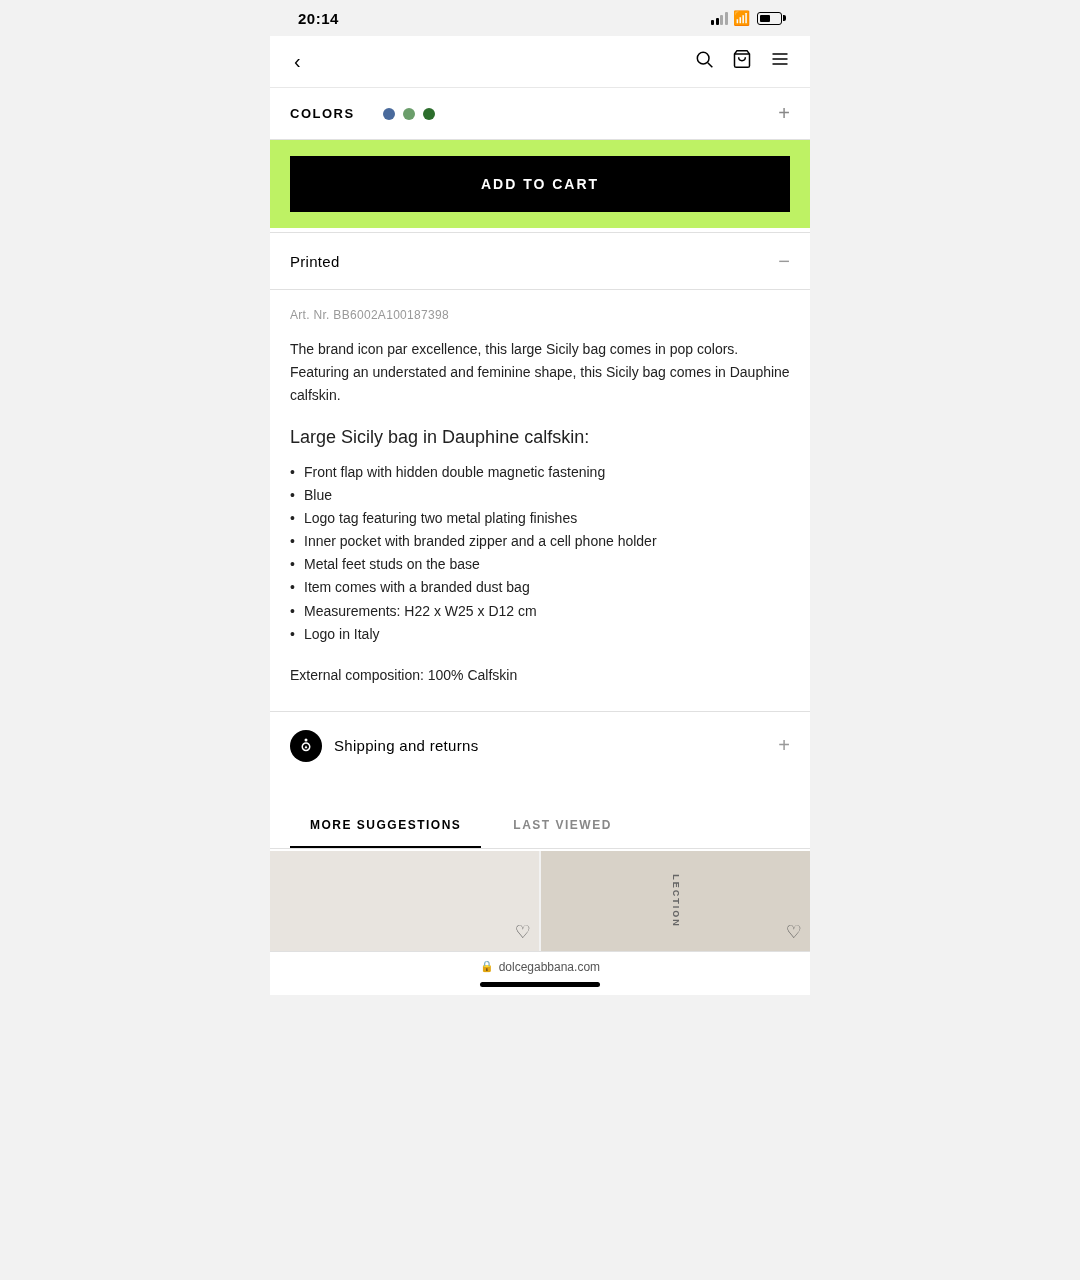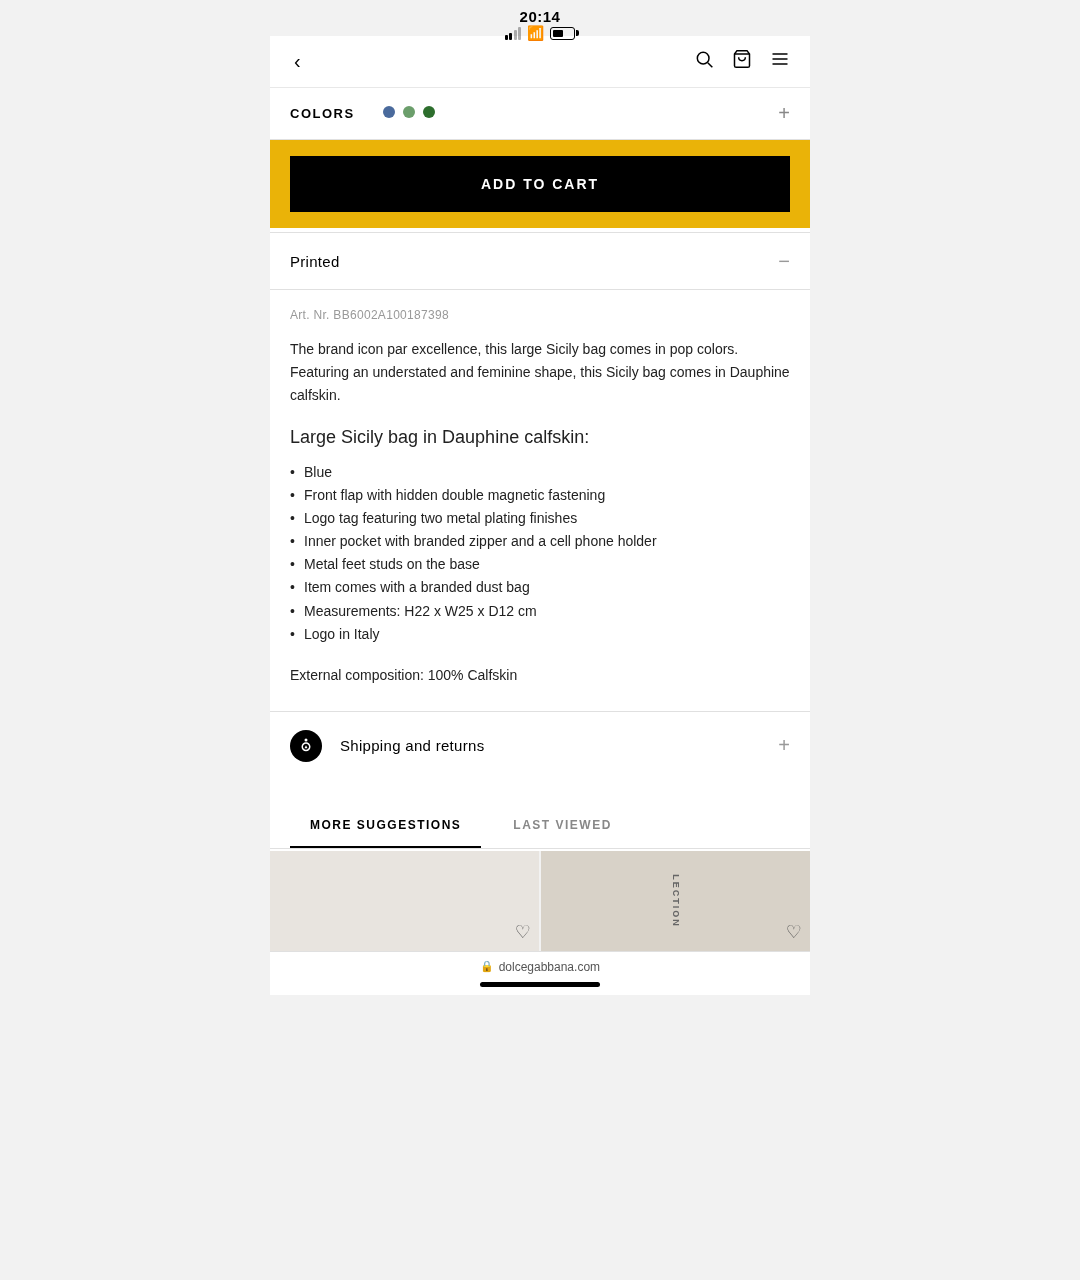--- a/index.html
+++ b/index.html
@@ -19,22 +19,21 @@
       position: relative;
       overflow: hidden;
     }
     
     .status-bar {
       height: 36px;
       background: #f2f2f2;
       display: flex;
       align-items: center;
       justify-content: space-between;
-      padding: 8px 28px;
-      flex-direction: column;
+      padding: 0 28px;
     }
     .status-time {
       font-size: 15px;
       font-weight: 600;
       color: #000;
       letter-spacing: 0.5px;
     }
     .status-icons {
       display: flex;
       align-items: center;
@@ -116,21 +115,21 @@
     .colors-section {
       background: #fff;
       border-bottom: 1px solid #e0e0e0;
       padding: 14px 20px;
       display: flex;
       align-items: center;
       justify-content: space-between;
     }
     .colors-left {
       display: flex;
-      align-items: flex-start;
+      align-items: center;
       gap: 28px;
     }
     .colors-label {
       font-size: 13px;
       font-weight: 600;
       letter-spacing: 1.5px;
       color: #000;
     }
     .color-dots {
       display: flex;
@@ -143,21 +142,21 @@
       border-radius: 50%;
     }
     .colors-plus {
       font-size: 20px;
       color: #888;
       font-weight: 300;
     }
     
     .add-to-cart-section {
       padding: 16px 20px;
-      background: #eab308;
+      background: #bef264;
     }
     .add-to-cart-btn {
       width: 100%;
       background: #000;
       color: #fff;
       border: none;
       padding: 20px 0;
       font-size: 14px;
       font-weight: 600;
       letter-spacing: 2px;
@@ -237,21 +236,21 @@
       border-top: 1px solid #e0e0e0;
       padding: 18px 20px;
       display: flex;
       align-items: center;
       justify-content: space-between;
       background: #fff;
     }
     .shipping-left {
       display: flex;
       align-items: center;
-      gap: 18px;
+      gap: 12px;
     }
     .accessibility-icon {
       width: 32px;
       height: 32px;
       background: #000;
       border-radius: 50%;
       display: flex;
       align-items: center;
       justify-content: center;
       color: #fff;
@@ -418,22 +417,22 @@
   <div class="details-section">
     <div class="details-header">
       <span class="details-title">Printed</span>
       <span class="details-minus">−</span>
     </div>
     <div class="details-content">
       <p class="art-nr">Art. Nr. BB6002A100187398</p>
       <p class="product-desc">The brand icon par excellence, this large Sicily bag comes in pop colors. Featuring an understated and feminine shape, this Sicily bag comes in Dauphine calfskin.</p>
       <p class="product-features-title">Large Sicily bag in Dauphine calfskin:</p>
       <ul class="feature-list">
+        <li>Front flap with hidden double magnetic fastening</li>
         <li>Blue</li>
-        <li>Front flap with hidden double magnetic fastening</li>
         <li>Logo tag featuring two metal plating finishes</li>
         <li>Inner pocket with branded zipper and a cell phone holder</li>
         <li>Metal feet studs on the base</li>
         <li>Item comes with a branded dust bag</li>
         <li>Measurements: H22 x W25 x D12 cm</li>
         <li>Logo in Italy</li>
       </ul>
       <p class="composition">External composition: 100% Calfskin</p>
     </div>
   </div>

